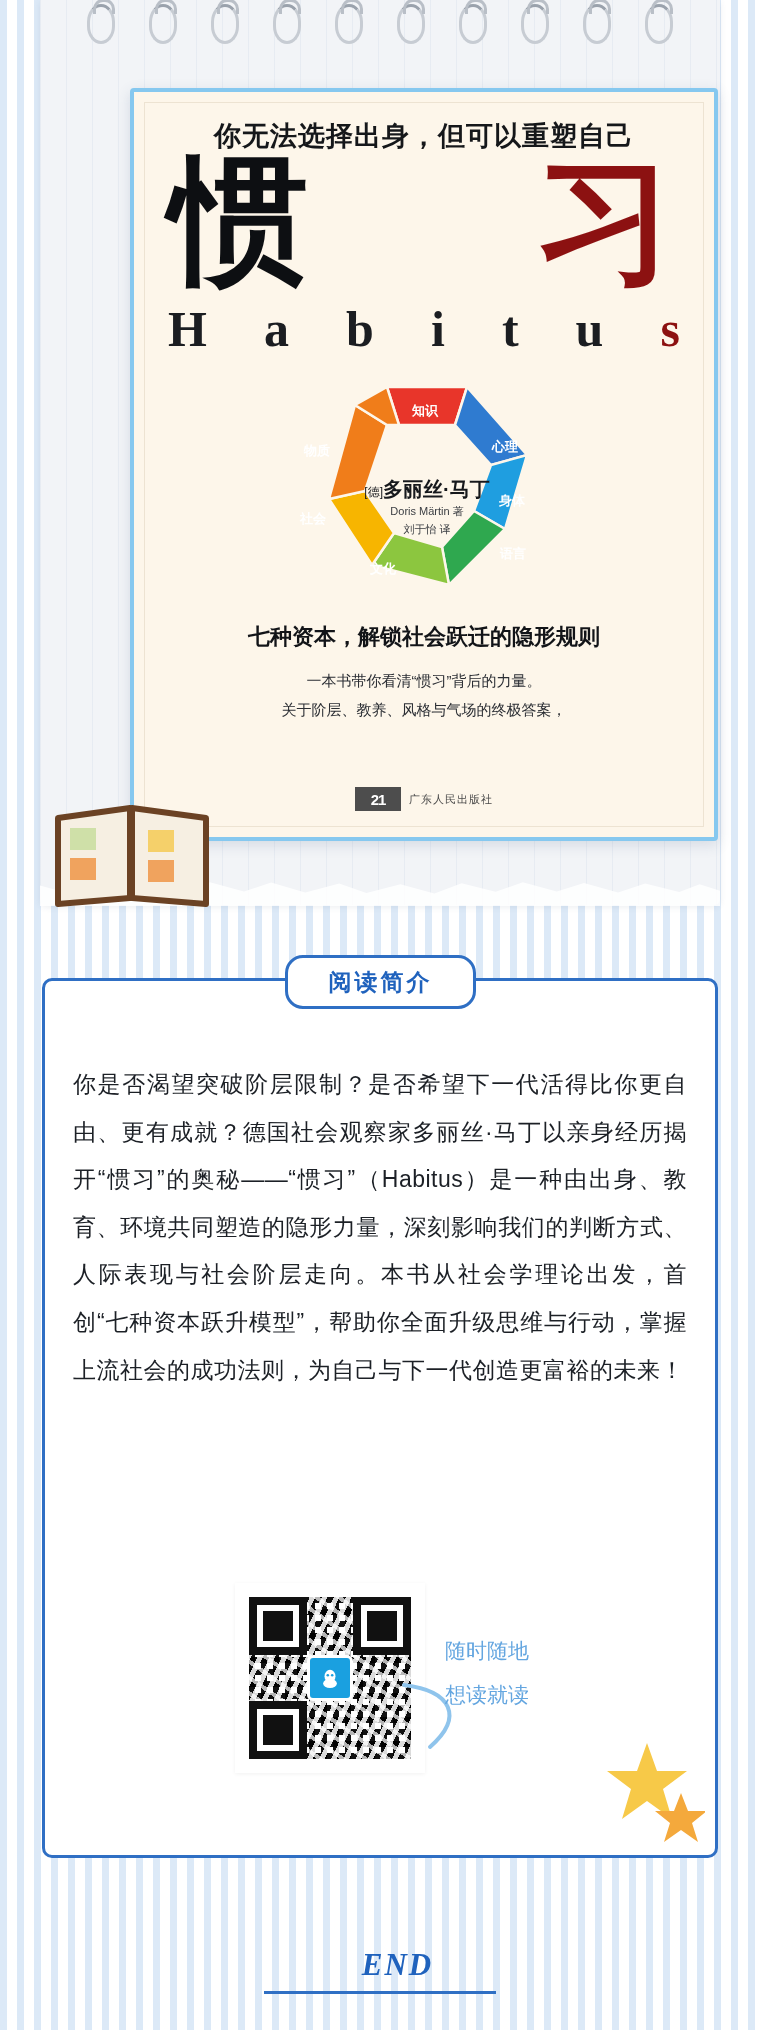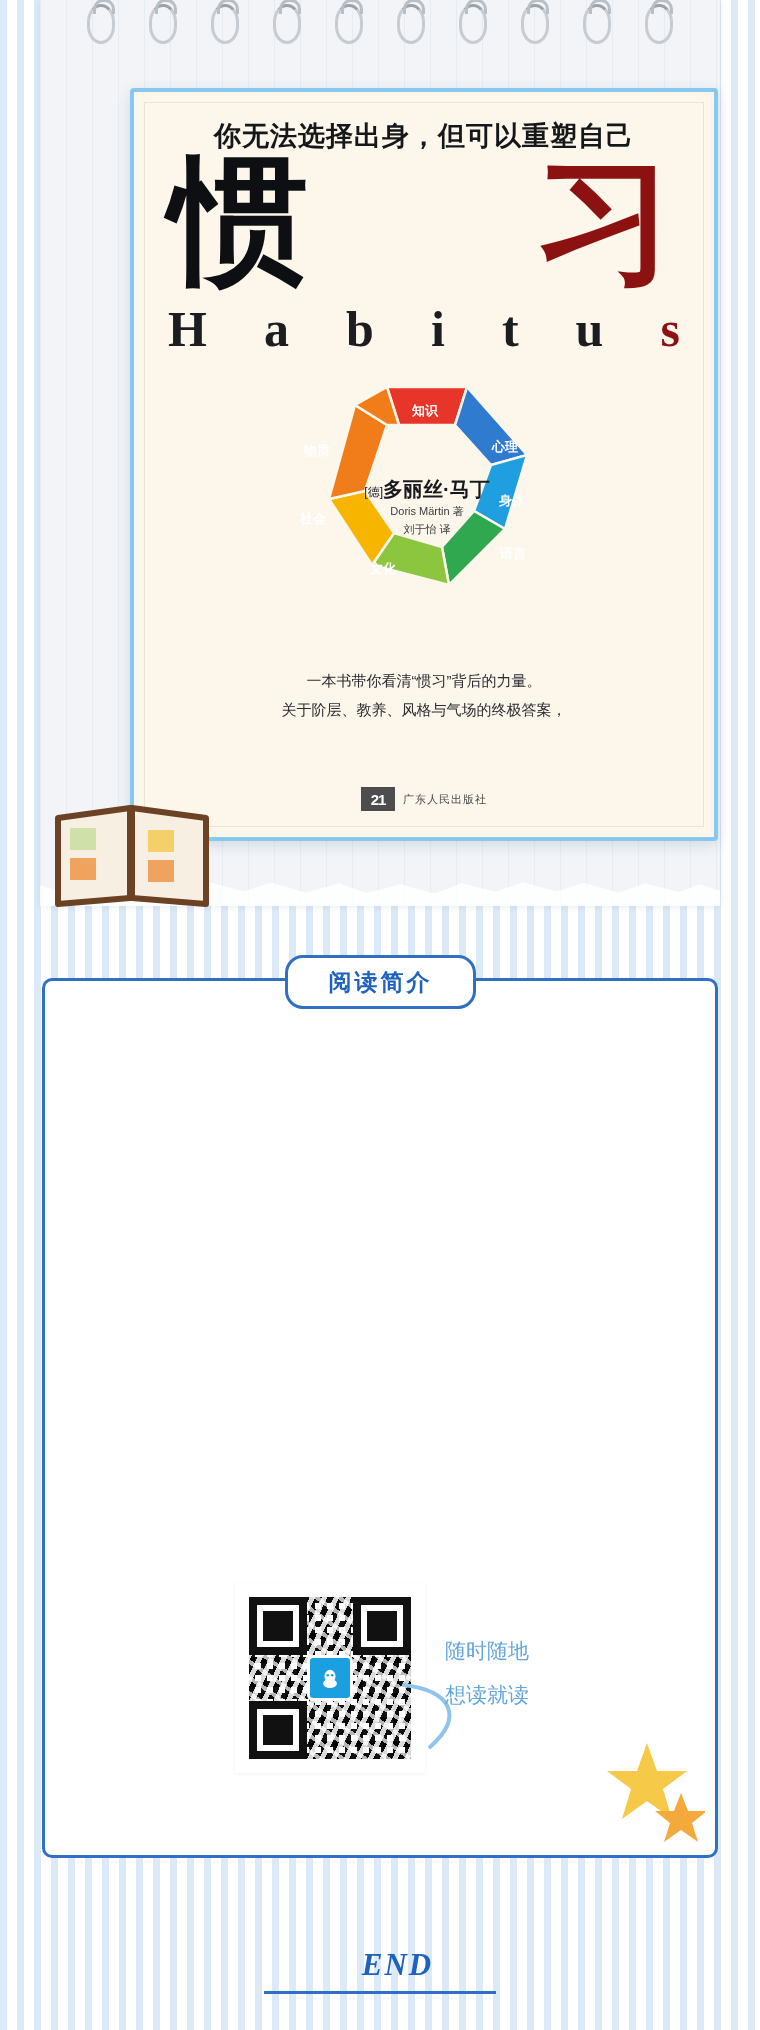--- a/index.html
+++ b/index.html
@@ -235,21 +235,21 @@
   .publisher {
     position: absolute;
     bottom: 26px;
     left: 0; right: 0;
     display: flex;
     justify-content: center;
     align-items: center;
     gap: 8px;
   }
   .pub-logo {
-    width: 34px;
+    width: 46px;
     height: 24px;
     background: #4d4d4d;
     color: #ffffff;
     font-size: 15px;
     font-weight: bold;
     display: flex;
     align-items: center;
     justify-content: center;
     letter-spacing: -1px;
   }
@@ -495,20 +495,21 @@
 
         <div class="diagram-center">
           <div class="author-main">
             <span class="mark">[德]</span><span>多丽丝·马丁</span>
           </div>
           <div class="author-sub">Doris Märtin 著</div>
           <div class="author-sub">刘于怡 译</div>
         </div>
       </div>
 
+      <div class="cover-sub1">七种资本，解锁社会跃迁的隐形规则</div>
       <div class="cover-sub2">
         <div>一本书带你看清“惯习”背后的力量。</div>
         <div>关于阶层、教养、风格与气场的终极答案，</div>
       </div>
 
       <div class="publisher">
         <div class="pub-logo">21</div>
         <div class="pub-name">广东人民出版社</div>
       </div>
     </div>
@@ -521,20 +522,21 @@
       <path d="M6 18 L78 8 L78 98 L6 104 Z" fill="#f6efe2" stroke="#6b4224" stroke-width="6" stroke-linejoin="round"></path>
       <path d="M154 18 L80 8 L80 98 L154 104 Z" fill="#f6efe2" stroke="#6b4224" stroke-width="6" stroke-linejoin="round"></path>
       <rect x="18" y="28" width="26" height="22" fill="#cfe0a8"></rect>
       <rect x="18" y="58" width="26" height="22" fill="#f0a35e"></rect>
       <rect x="96" y="30" width="26" height="22" fill="#f5d06a"></rect>
       <rect x="96" y="60" width="26" height="22" fill="#f0a35e"></rect>
     </svg>
   </div>
 
   <div class="intro-card">
+    <div class="intro-text">你是否渴望突破阶层限制？是否希望下一代活得比你更自由、更有成就？德国社会观察家多丽丝·马丁以亲身经历揭开“惯习”的奥秘——“惯习”（Habitus）是一种由出身、教育、环境共同塑造的隐形力量，深刻影响我们的判断方式、人际表现与社会阶层走向。本书从社会学理论出发，首创“七种资本跃升模型”，帮助你全面升级思维与行动，掌握上流社会的成功法则，为自己与下一代创造更富裕的未来！</div>
 
     <div class="qr-box">
       <div class="qr-code">
         <div class="qr-mask"></div>
         <div class="qr-finder tl">
             <i></i>
           </div>
         <div class="qr-finder tr">
             <i></i>
           </div>

